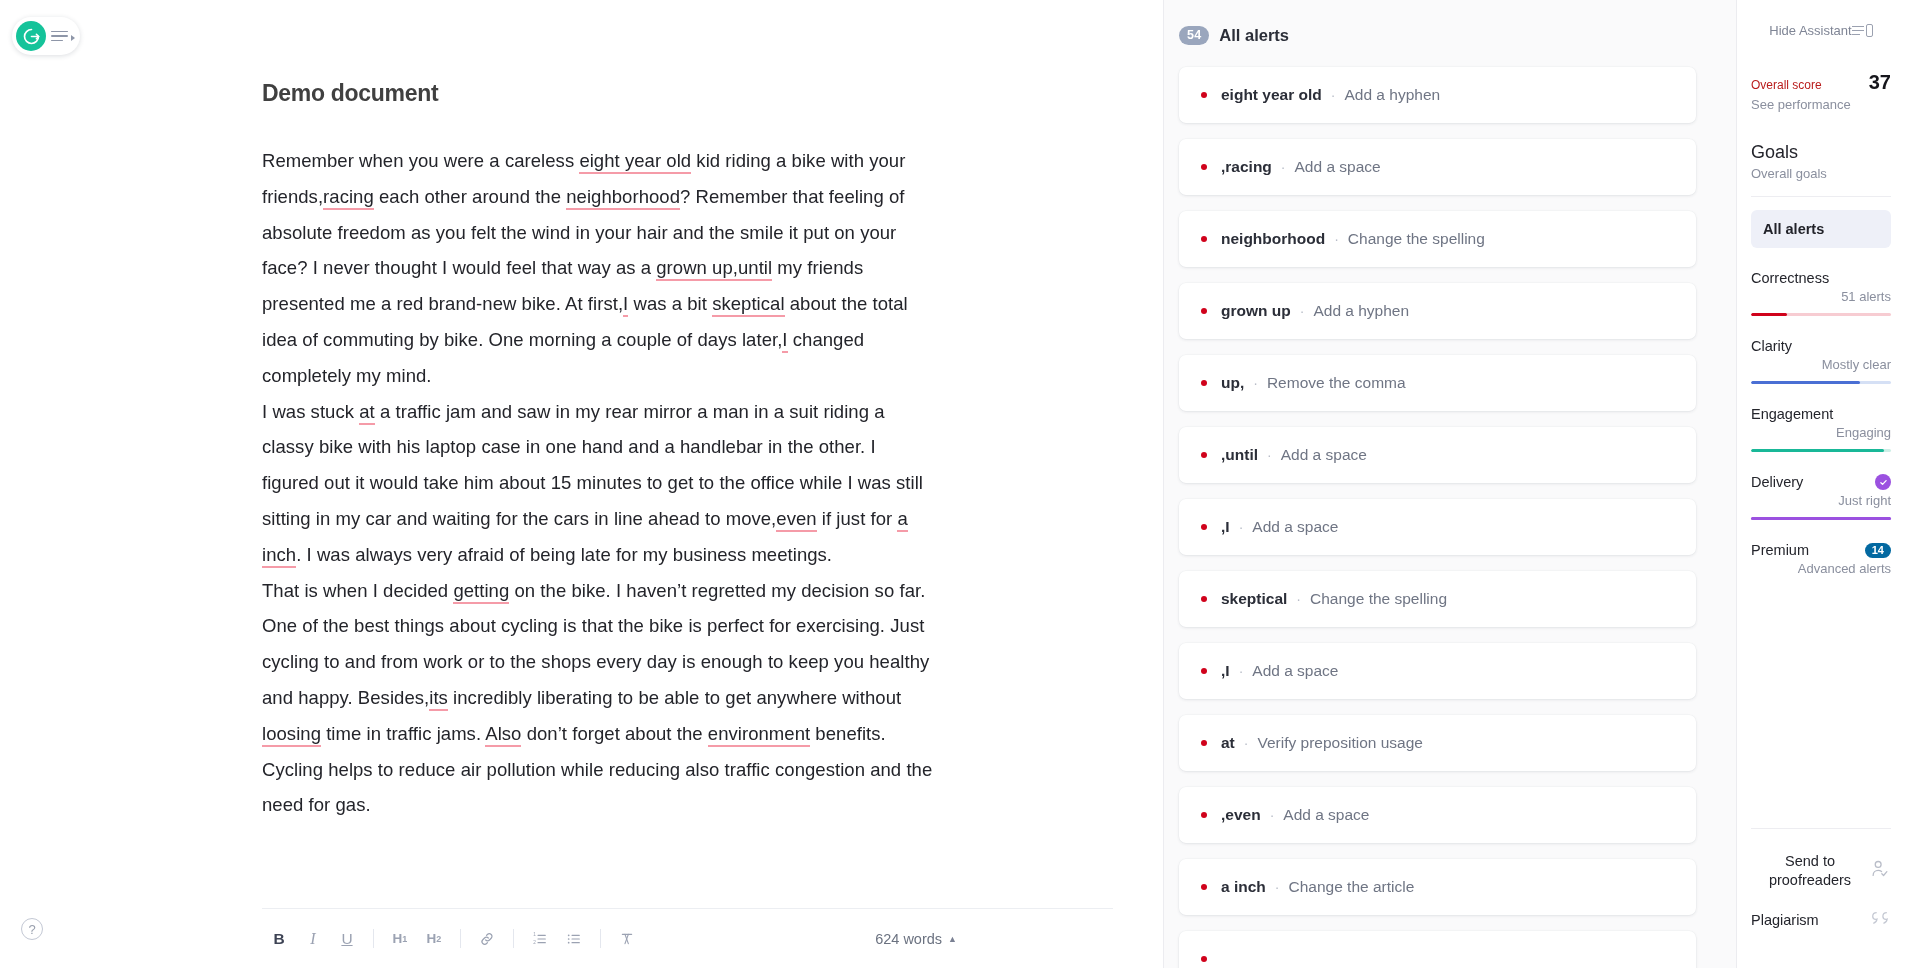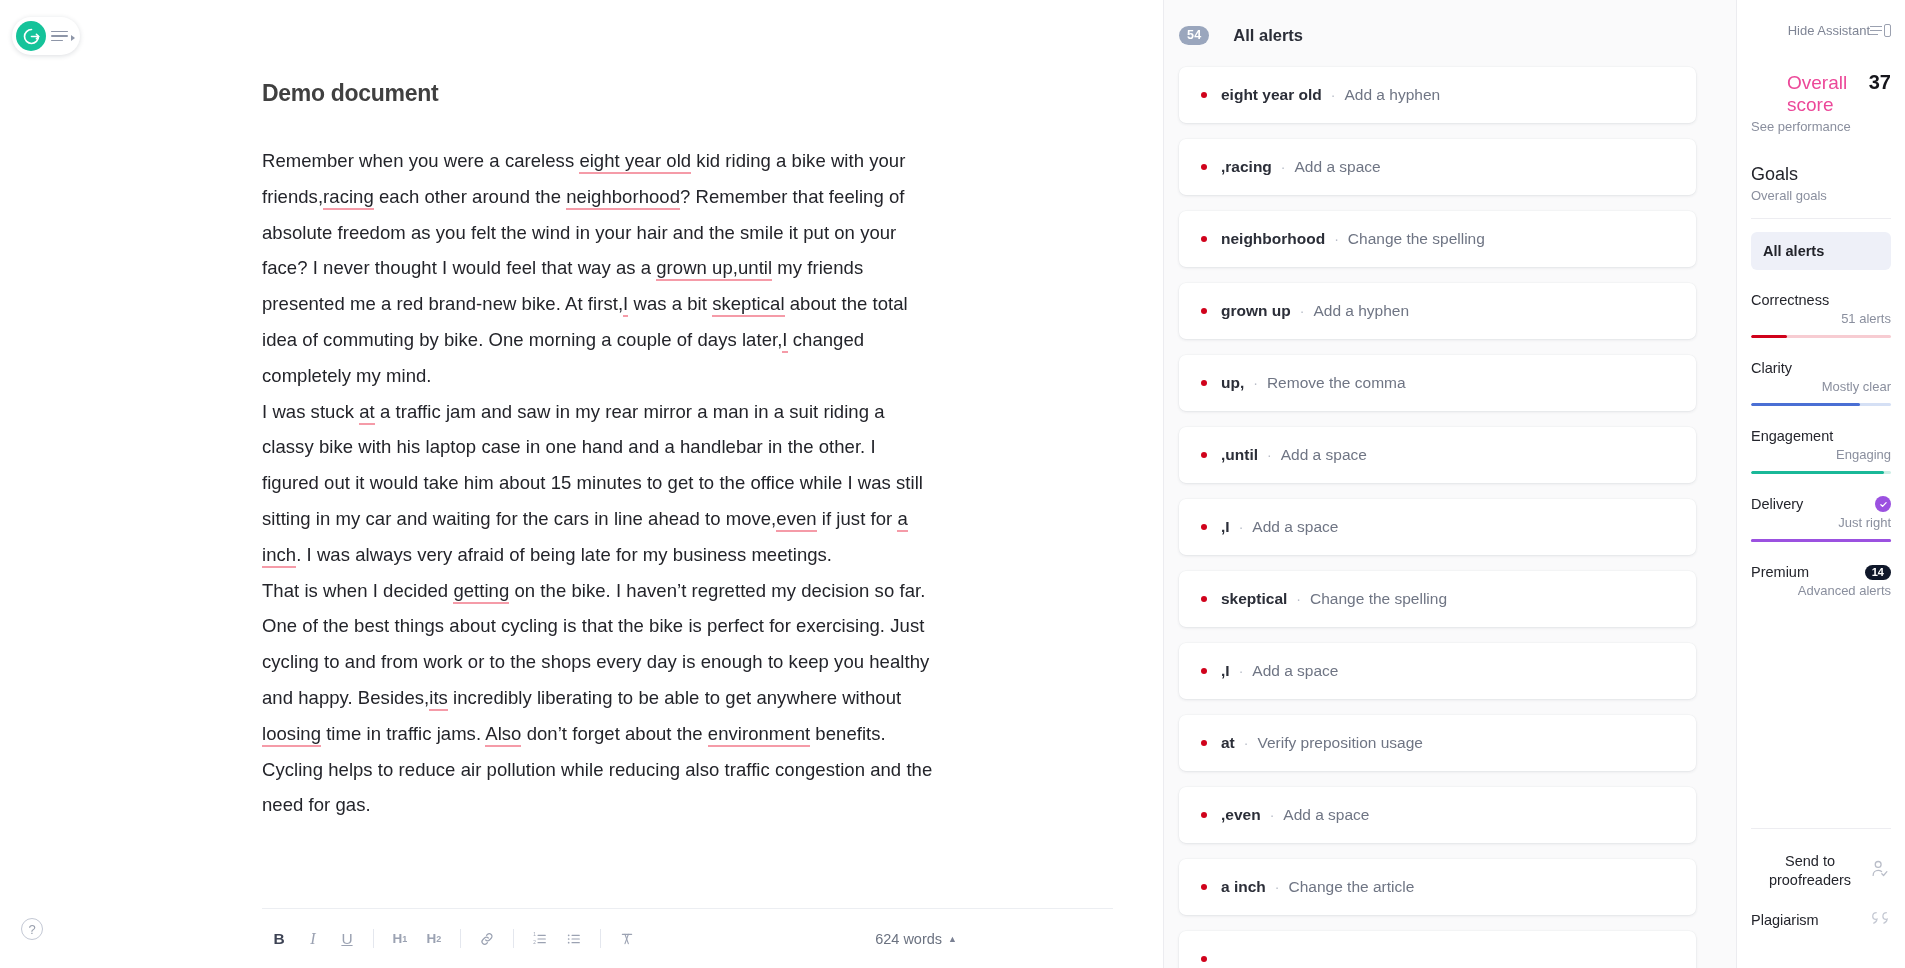--- a/index.html
+++ b/index.html
@@ -99,21 +99,21 @@
   }
   .wordcount .up { font-size: 9px; color: #7a8093; }
 
   
   .alerts-pane {
     position: relative; width: 572px; height: 968px;
     background: #fafafb; flex: 0 0 572px;
     overflow: hidden;
   }
   .alerts-head {
-    display: flex; align-items: center; gap: 24px;
+    display: flex; align-items: center; gap: 10px;
     padding: 26px 0 0 15px;
   }
   .alerts-badge {
     background: #9aa6bd; color: #fff; font-size: 12.5px; font-weight: 700;
     border-radius: 11px; padding: 2px 8px 3px; min-width: 30px; text-align: center;
     letter-spacing: .2px;
   }
   .alerts-title { font-size: 16.5px; font-weight: 700; color: #2b2e38; }
 
   .alerts-list { padding: 22px 40px 0 15px; }
@@ -131,37 +131,37 @@
   .alert-mid { font-size: 14px; color: #b9bdc8; margin: 0 9px; }
   .alert-action { font-size: 15.5px; color: #6f7584; }
 
   
   .assistant {
     position: relative; width: 169px; height: 968px; flex: 0 0 169px;
     background: #fff; border-left: 1px solid #ececf0;
     padding: 0 14px;
   }
   .hide-assistant {
-    display: flex; align-items: center; justify-content: flex-end;
+    display: flex; align-items: center; justify-content: center;
     padding-top: 23px; cursor: pointer;
   }
   .hide-assistant span { font-size: 13px; color: #7f8595; }
   .panel-icon { display: flex; align-items: center; gap: 2px; }
   .panel-icon .bars { display: flex; flex-direction: column; gap: 2.5px; }
   .panel-icon .bars i { height: 1.5px; background: #9ba1b0; display: block; }
   .panel-icon .bars i:nth-child(1){width:12px}
   .panel-icon .bars i:nth-child(2){width:12px}
   .panel-icon .bars i:nth-child(3){width:8px}
   .panel-icon .box { width: 7px; height: 13px; border: 1.4px solid #9ba1b0; border-radius: 2px; }
 
   .score-row {
     display: flex; align-items: baseline; justify-content: space-between;
     margin-top: 33px;
   }
-  .score-label { font-size: 19px; color: #ec4899; margin-left: 36px; }
+  .score-label { font-size: 12px; color: #b91c1c; }
   .score-value { font-size: 20px; font-weight: 700; color: #16161c; }
   .score-sub { font-size: 13px; color: #8a8f9e; margin-top: 3px; cursor: pointer; }
 
   .goals { margin-top: 30px; cursor: pointer; }
   .goals-title { font-size: 18px; color: #24252c; }
   .goals-sub { font-size: 13px; color: #8a8f9e; margin-top: 3px; }
 
   .divider { height: 1px; background: #ededf1; margin: 15px 0 0; }
 
   .cat-allalerts {
@@ -176,21 +176,21 @@
   .cat-bar {
     height: 3px; border-radius: 2px; margin-top: 9px; position: relative; overflow: hidden;
   }
   .cat-bar i { display: block; height: 100%; border-radius: 2px; }
 
   .check-icon {
     width: 16px; height: 16px; border-radius: 50%; background: #9b51e0;
     display: flex; align-items: center; justify-content: center;
   }
   .badge-premium {
-    background: #0f172a; color: #fff; font-size: 11px; font-weight: 700;
+    background: #0369a1; color: #fff; font-size: 11px; font-weight: 700;
     border-radius: 9px; padding: 1px 7px 2px;
   }
 
   .bottom-links { position: absolute; left: 14px; right: 14px; bottom: 26px; text-align: center; }
   .b-divider { height:1px; background:#ededf1; margin-bottom: 14px; }
   .blink {
     display: flex; align-items: center; justify-content: space-between;
     padding: 9px 0; cursor: pointer;
   }
   .blink span { font-size: 14.5px; color: #24252c; line-height: 19px; }

